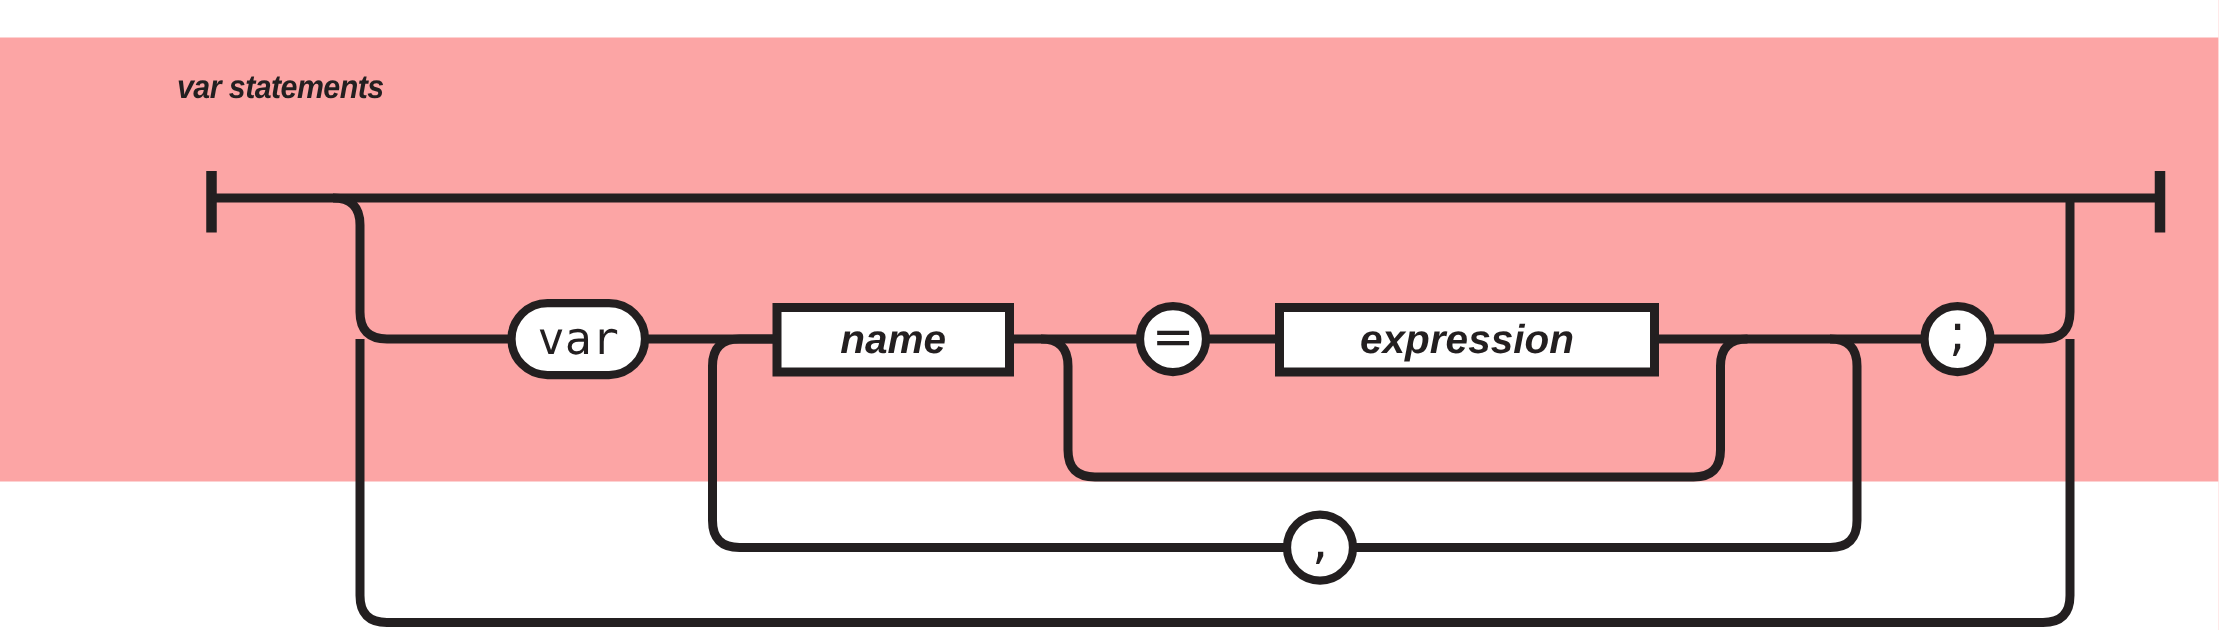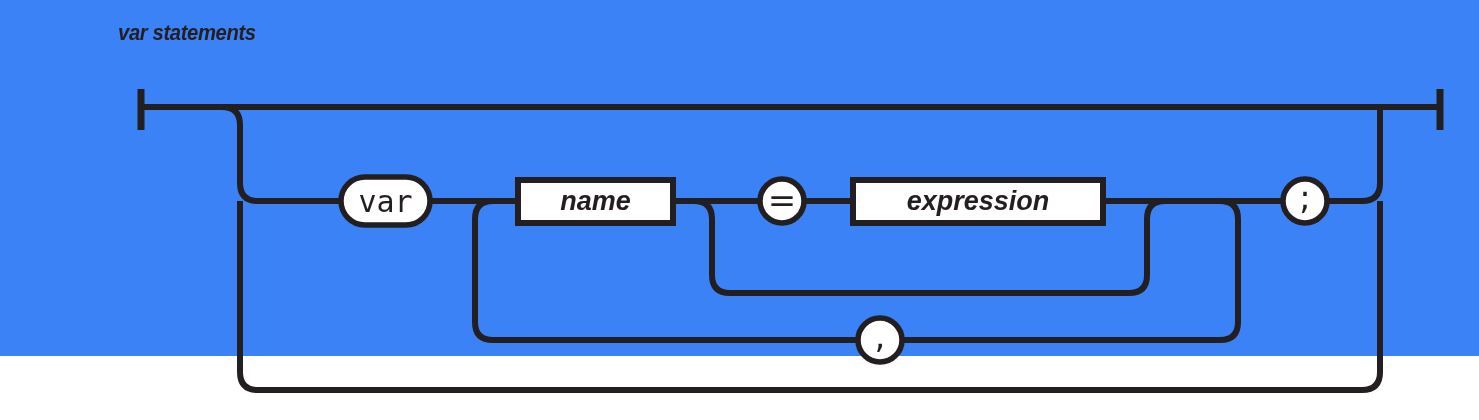--- a/index.html
+++ b/index.html
@@ -9,22 +9,23 @@
   }
   body {
     width: 1479px;
     height: 420px;
     font-family: "Liberation Sans", sans-serif;
     overflow: hidden;
   }
   #page {
     position: relative;
     width: 1479px;
-    height: 356px;
-    background: #3b82f6;
+    height: 296px;
+    background: #fca5a5;
+    margin-top: 25px;
   }
   #diagram-title {
     position: absolute;
     left: 118px;
     top: 20px;
     font-family: "Liberation Sans", sans-serif;
     font-weight: bold;
     font-style: italic;
     font-size: 22px;
     letter-spacing: -0.4px;

